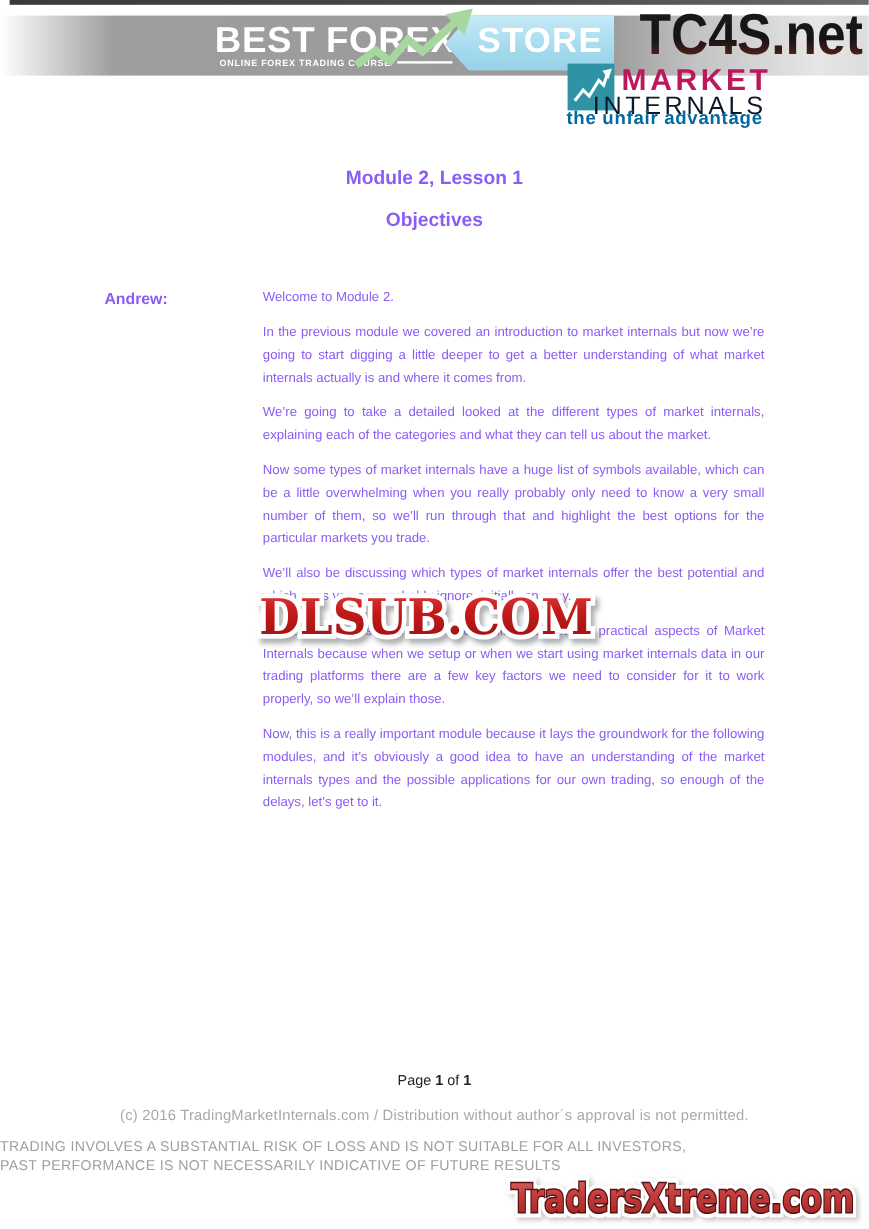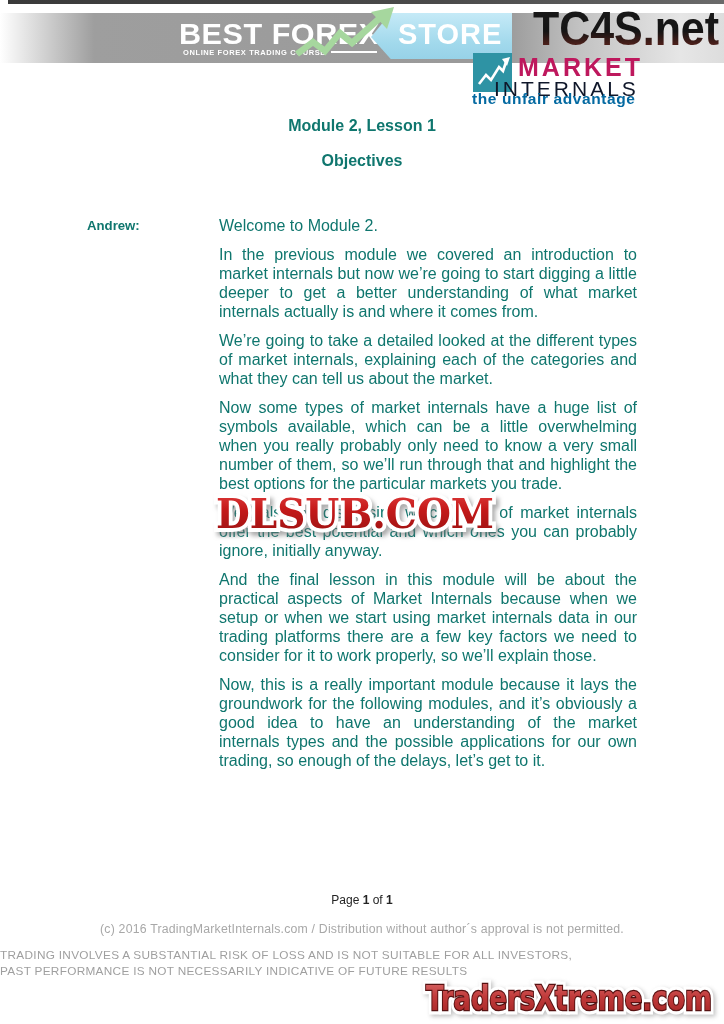--- a/index.html
+++ b/index.html
@@ -66,40 +66,40 @@
     white-space: nowrap;
   }
   .mi-tagline {
     position: absolute; left: 472px; top: 90px; z-index: 5;
     color: #0369a1; font-weight: 600; font-size: 15.5px; letter-spacing: 0.6px;
     white-space: nowrap;
   }
 
   
   .doc {
-    position: absolute; left: 87px; top: 117px; width: 550px;
-    color: #0f766e;
+    position: absolute; left: 87px; top: 140px; width: 550px;
+    color: #8b5cf6;
   }
   .doc-title {
     margin: 0 0 17px 0; text-align: center;
     font-size: 16px; line-height: 18px; font-weight: bold;
   }
   .doc-subtitle {
     margin: 0 0 46px 0; text-align: center;
     font-size: 16px; line-height: 18px; font-weight: bold;
   }
   .transcript { display: flex; }
   .speaker {
     width: 132px; flex: 0 0 132px;
     font-weight: bold; font-size: 13.2px; line-height: 19px;
   }
   .paras { width: 418px; }
   .paras p {
     margin: 0 0 10px 0;
-    font-size: 16px; line-height: 19px;
+    font-size: 11px; line-height: 19px;
     text-align: justify;
   }
   .paras p:last-child { margin-bottom: 0; }
 
   
   .watermark {
     position: absolute; left: 206px; top: 483px; z-index: 10;
     filter: drop-shadow(3px 4px 2px rgba(110,110,110,0.55));
   }
 

